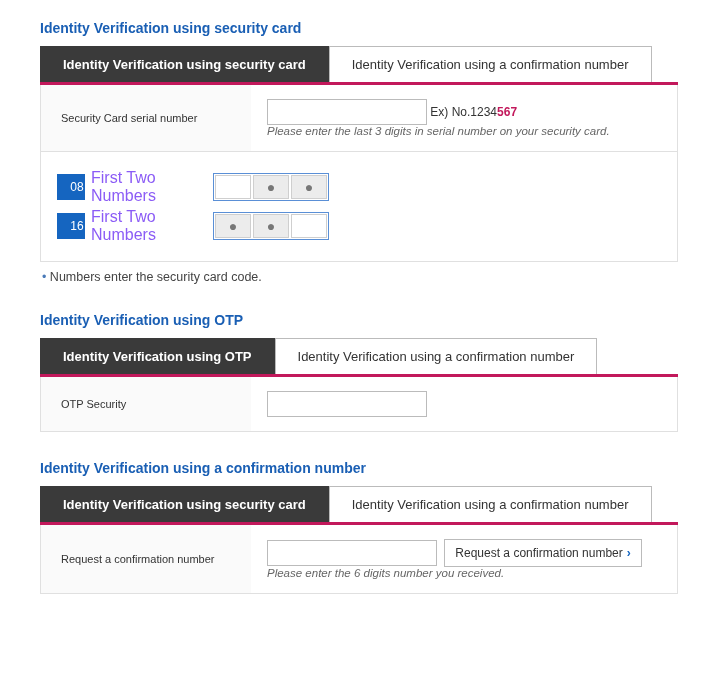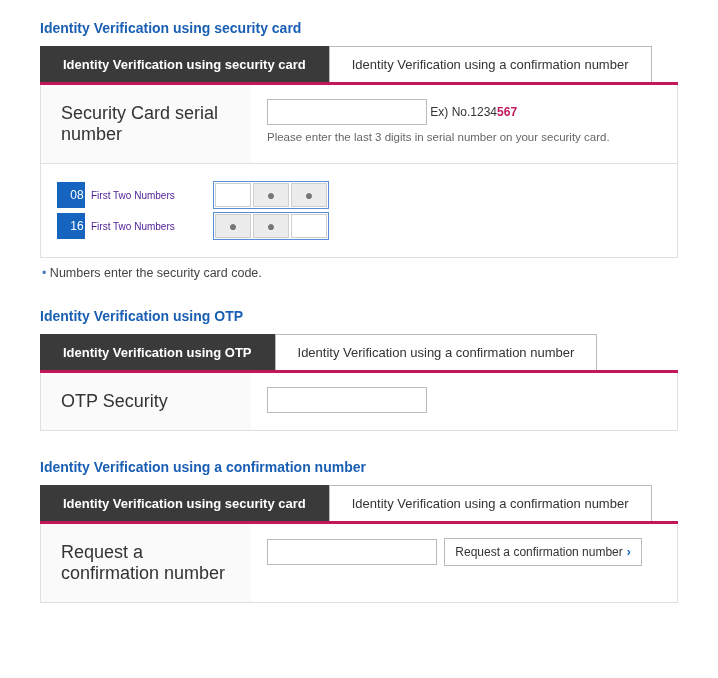--- a/index.html
+++ b/index.html
@@ -45,21 +45,21 @@
     border: 1px solid #e0e0e0;
     border-top: none;
   }
   .content-row + .content-row { border-top: none; }
   .row-label {
     width: 210px;
     padding: 18px 20px;
     background: #fafafa;
     display: flex;
     align-items: center;
-    font-size: 18px;
+    font-size: 11px;
     color: #333;
   }
   .row-body {
     flex: 1;
     padding: 14px 16px;
     background: #fff;
     font-size: 12px;
     color: #555;
   }
   .input-box {
@@ -72,35 +72,35 @@
   }
   .example {
     display: inline-block;
     margin-left: 0;
     font-size: 12px;
     color: #333;
     vertical-align: middle;
   }
   .example .hl { color: #c2185b; font-weight: bold; }
   .hint {
-    margin-top: 6px;
     font-size: 11.5px;
     color: #666;
+    font-style: italic;
   }
   .pw-line { display: flex; align-items: center; margin: 3px 0; }
   .pw-badge {
     width: 28px; height: 26px;
     background: #1565c0;
     color: #fff;
     font-size: 12px;
     display: flex; align-items: center; justify-content: center;
     margin-right: 6px;
     padding-left: 12px;
   }
-  .pw-desc { font-size: 10px; color: #4c1d95; width: 122px; }
+  .pw-desc { font-size: 16px; color: #8b5cf6; width: 122px; }
   .pw-cells { display: flex; gap: 2px; border: 1px solid #5a8fd6; padding: 1px; }
   .pw-cell {
     width: 36px; height: 24px;
     background: #ececec;
     border: 1px solid #cfcfcf;
     display: flex; align-items: center; justify-content: center;
     font-size: 14px; color: #777;
   }
   .pw-cell.input {
     background: #fff;
@@ -196,15 +196,16 @@
     <div class="tab">Identity Verification using a confirmation number</div>
   </div>
   <div class="content-row">
     <div class="row-label">Request a confirmation number</div>
     <div class="row-body">
       <input class="input-box" style="width: 170px;">
       <span class="req-btn">
         <span>Request a confirmation number</span>
         <span class="chev">›</span>
       </span>
+      <div class="hint">Please enter the 6 digits number you received.</div>
     </div>
   </div>
 </div>
 
 </body></html>

